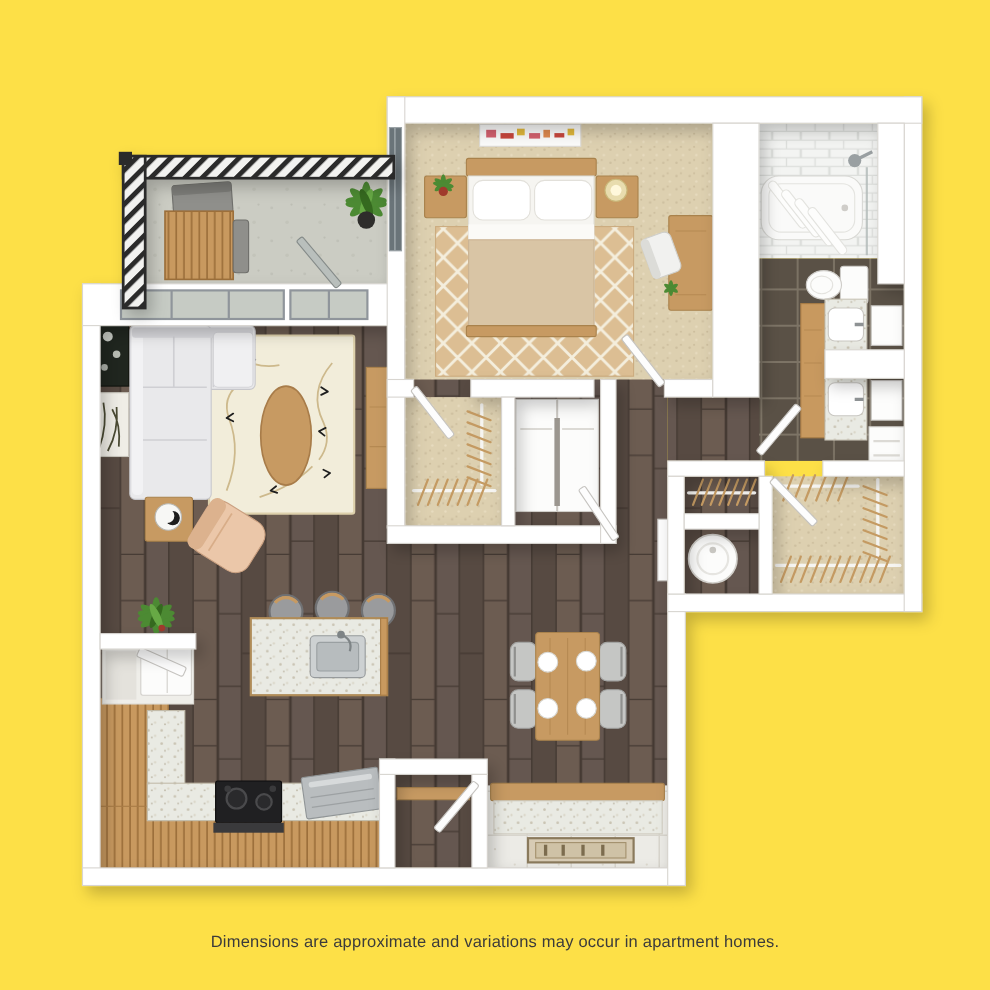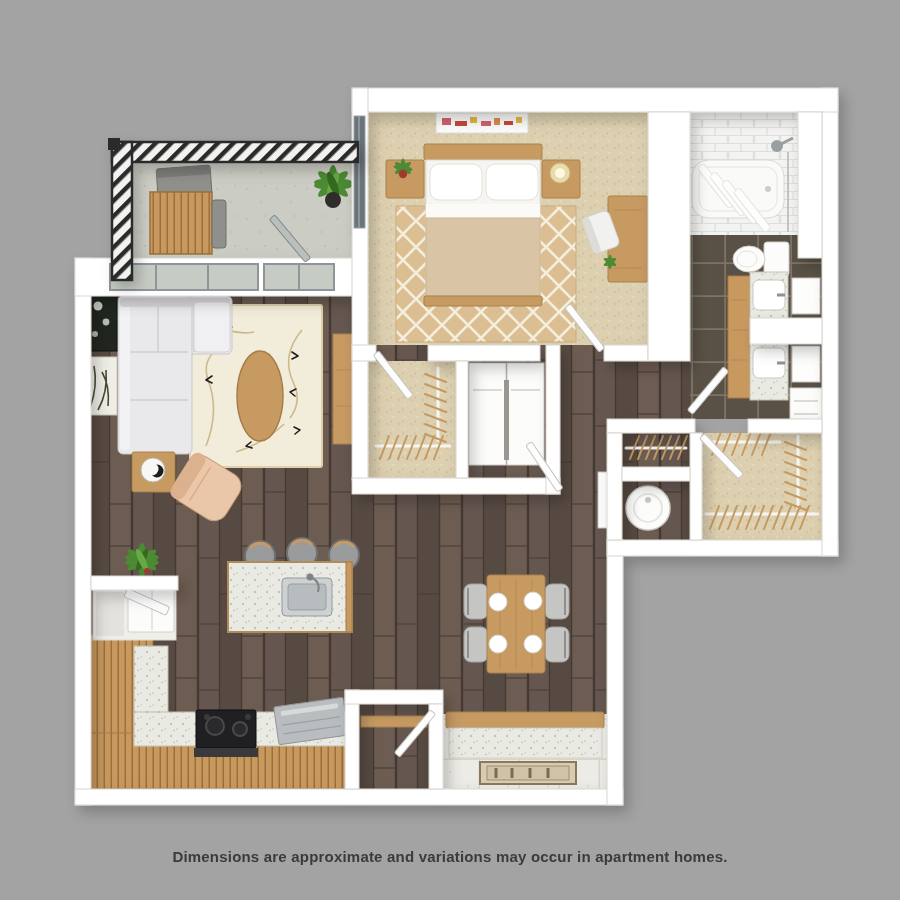--- a/index.html
+++ b/index.html
@@ -5,22 +5,22 @@
   :root{
     --wall:#ffffff; --wall-edge:#d8d5d0; --wood-floor:#5e5148; --carpet:#ddd0b0;
     --tile-dark:#5a5146; --tile-grout:#7d7466; --shower-tile:#f3f4f2; --balcony-floor:#cbccc3;
     --railing:#2c2c2c; --cabinet-wood:#c8995f; --furniture-wood:#c79a62; --counter-speckle:#e9eae3;
     --sofa:#e9e9eb; --accent-chair:#ebc7a9; --rug-cream:#f2edda; --rug-tan:#dcbe93;
     --appliance-steel:#b9bdbf; --stove-black:#202022; --door:#fdfdfd; --door-edge:#c6c4c0;
     --glass:#c6cbc4; --window-frame:#8f959b; --plant-green:#4c8a33; --hanger-wood:#c49a62;
     --blanket-tan:#d9c5a5; --text:#3b3b3b;
   }
   html,body{margin:0;padding:0;background:#fff;}
-  .stage{position:relative;width:900px;height:900px;background:#a3a3a3;overflow:hidden;
-         font-family:"Liberation Sans",sans-serif;font-weight:bold;}
+  .stage{position:relative;width:900px;height:900px;background:#fde047;overflow:hidden;
+         font-family:"Liberation Sans",sans-serif;}
   svg{display:block}
   .wall{fill:var(--wall);stroke:var(--wall-edge);stroke-width:1;}
   .door-leaf{fill:var(--door);stroke:var(--door-edge);stroke-width:1;}
   .glass-leaf{fill:#b9bfbc;stroke:#858b89;stroke-width:1;}
   .wood{fill:var(--furniture-wood);stroke:#a9824c;stroke-width:1;}
   .cab{fill:var(--cabinet-wood);stroke:#a87c46;stroke-width:1;}
   .white-fix{fill:#fcfcfb;stroke:#d2d0cb;stroke-width:1;}
   .glass{fill:var(--glass);stroke:var(--window-frame);stroke-width:2;}
   .steel{fill:var(--appliance-steel);stroke:#909597;stroke-width:1;}
   .hanger{stroke:var(--hanger-wood);stroke-width:2;stroke-linecap:round;}

